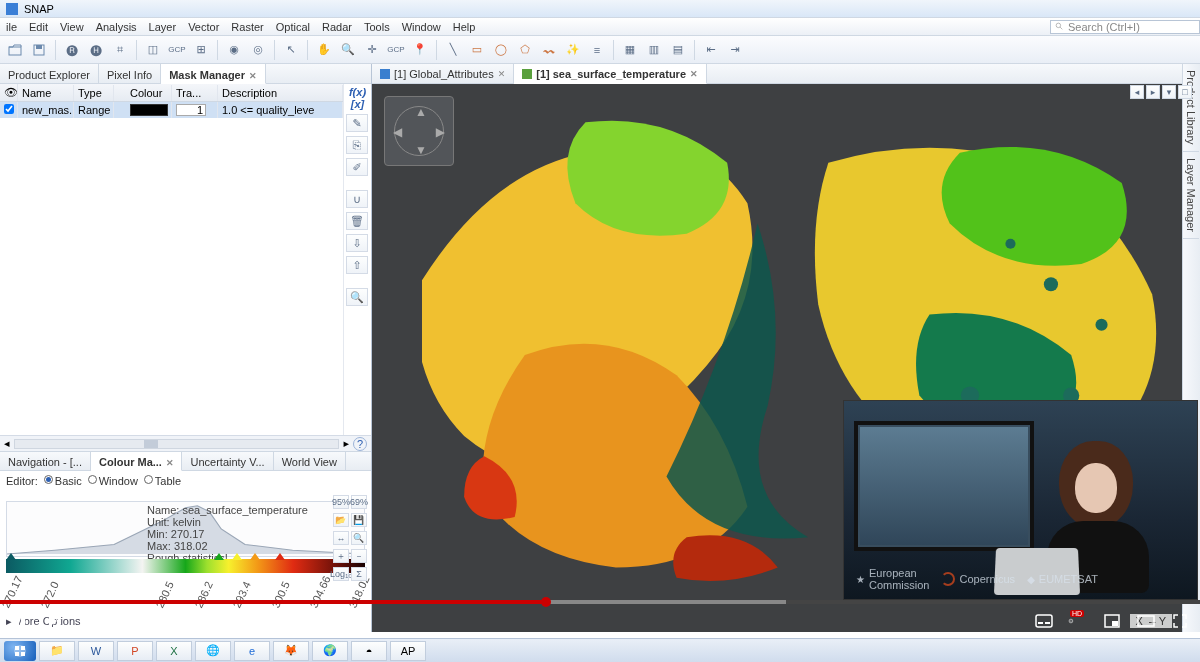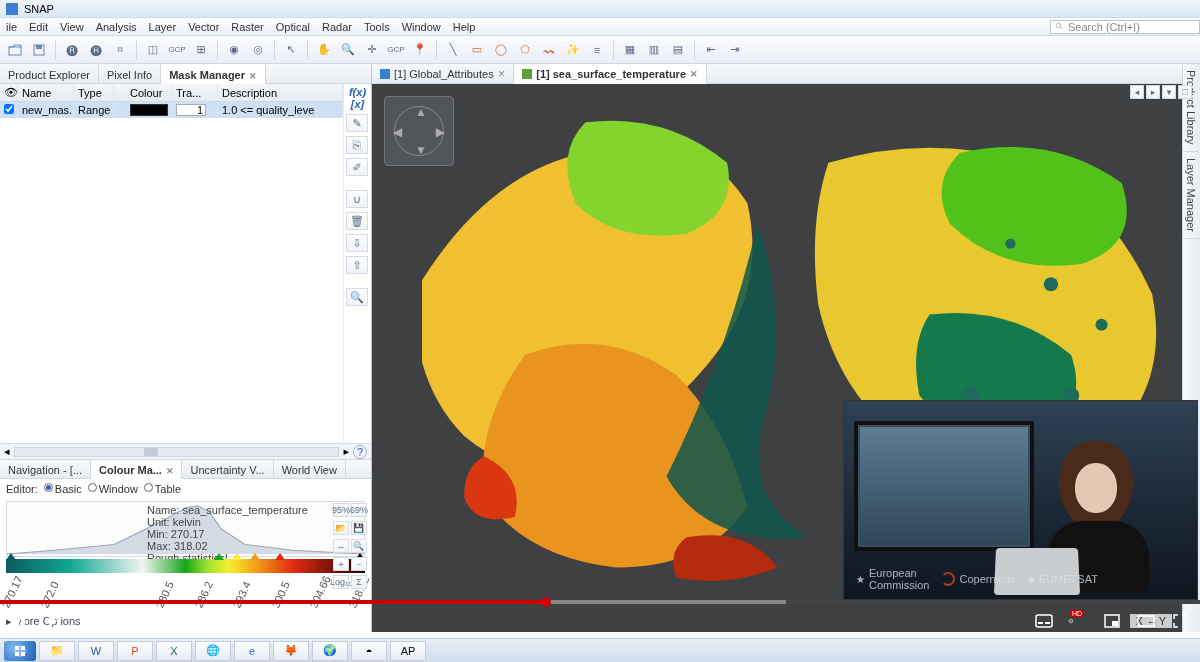--- a/index.html
+++ b/index.html
@@ -37,21 +37,21 @@
   .h-scroll .thumb{position:absolute;left:40%;width:14px;height:8px;background:#c3ccd9;top:0;}
   .hs-info{width:14px;height:14px;border:1px solid #9cb4d9;border-radius:50%;display:flex;align-items:center;justify-content:center;color:#2d5fb2;}
 
   .bott-tabs { height: 20px; display:flex; background:linear-gradient(#f7f9fc,#e8edf3); border-top:1px solid #cfd8e3; border-bottom:1px solid #cfd8e3;}
   .bott-tabs .tab{font-size:10px;}
   .color-panel{flex:0 0 152px; padding:4px 6px; background:#fff; position:relative;}
   .editor-row{display:flex;align-items:center;gap:6px;color:#333;}
   .radio{display:inline-flex;gap:2px;}
   .radio .dot{width:9px;height:9px;border:1px solid #666;border-radius:50%;display:inline-block;}
   .radio.sel .dot::after{content:"";display:block;width:5px;height:5px;background:#2d5fb2;border-radius:50%;margin:1px;}
-  .histo{margin-top:6px;height:56px;position:relative;border:1px solid #d4dbe6;background:#fcfcfd;}
+  .histo{margin-top:14px;height:56px;position:relative;border:1px solid #d4dbe6;background:#fcfcfd;}
   .histo .stats{position:absolute;left:140px;top:2px;line-height:12px;font-size:10px;color:#444;}
   .histo svg{width:100%;height:100%;}
   .gradbar{height:14px;margin-top:2px;background:linear-gradient(90deg,#0b5a62 0%,#10a892 18%,#f4f4f2 38%,#16a71a 50%,#9de02e 56%,#f7f02d 62%,#f39a17 70%,#e02b12 80%,#6d1109 92%,#180202 100%);position:relative;}
   .gradbar .tri{position:absolute;top:-6px;width:0;height:0;border-left:5px solid transparent;border-right:5px solid transparent;}
   .ticks{display:flex;justify-content:space-between;font-size:8px;color:#555;margin-top:2px;}
   .ticks span{writing-mode:vertical-rl;transform:rotate(205deg);}
   .side-icons{position:absolute;right:4px;top:24px;display:flex;flex-direction:column;gap:4px;}
   .side-icons .pair{display:flex;gap:2px;}
   .side-icons .si{width:16px;height:14px;border:1px solid #d4dbe6;background:linear-gradient(#fdfefe,#eff3f8);display:flex;align-items:center;justify-content:center;font-size:9px;color:#5b6d86;}
   .more{margin-top:6px;color:#445;cursor:default;}

